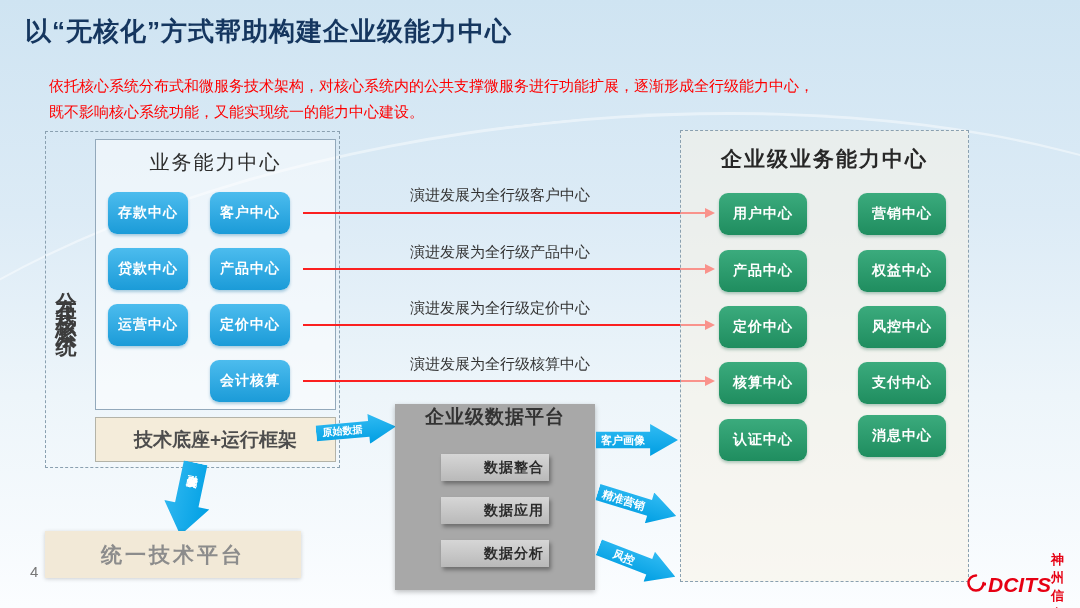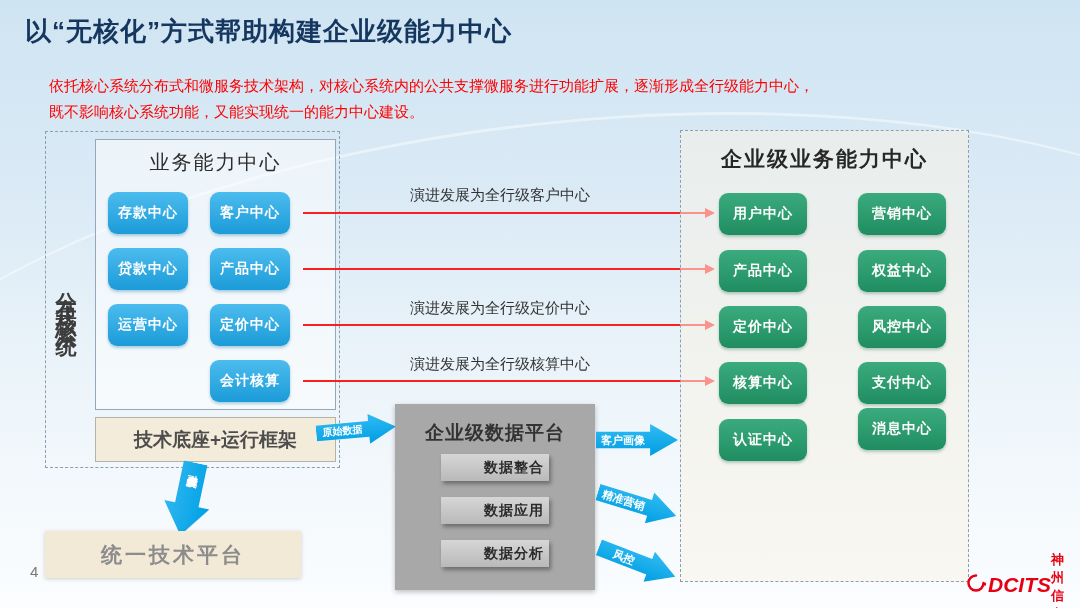--- a/index.html
+++ b/index.html
@@ -46,21 +46,21 @@
                       border-left:10px solid #fb2020; border-top:5px solid transparent; border-bottom:5px solid transparent; }
 
   .arrow-right { position:absolute; background:linear-gradient(180deg,#31bbf3,#009ee2);
                  clip-path:polygon(0 24%,66% 24%,66% 0,100% 50%,66% 100%,66% 76%,0 76%);
                  color:#fff; font-weight:bold; display:flex; align-items:center; }
   .arrow-right span { width:66%; text-align:center; letter-spacing:0; }
   .raw { left:316px; top:415px; width:80px; height:30px; font-size:10px; transform:rotate(-5deg); }
   .out { width:82px; height:32px; font-size:11px; }
 
   .data-box { position:absolute; left:395px; top:404px; width:200px; height:186px; background:#a8a8a8; box-shadow:0 2px 5px rgba(0,0,0,.25); }
-  .data-title { margin-top:16px; text-align:center; font-size:19px; font-weight:bold; color:#333; letter-spacing:1px; }
+  .data-title { margin-top:0; text-align:center; font-size:19px; font-weight:bold; color:#333; letter-spacing:1px; }
   .data-item { position:absolute; left:46px; width:108px; height:27px; background:linear-gradient(180deg,#d6d6d6,#b9b9b9);
                box-shadow:2px 3px 4px rgba(0,0,0,.35); display:flex; align-items:center; justify-content:center;
                font-size:14px; font-weight:bold; color:#2b2b2b; letter-spacing:1px;padding-left:38px; }
 
   .right-dashed { position:absolute; left:680px; top:130px; width:289px; height:452px; border:1px dashed #8aa0b0; background:rgba(247,242,229,.55); }
   .right-title { position:absolute; top:14px; width:100%; text-align:center; font-size:21px; font-weight:bold; color:#272727; letter-spacing:2px; }
 
   .page-num { position:absolute; left:30px; top:563px; font-size:15px; color:#777; }
 
   .logo { position:absolute; left:966px; top:546px; display:flex; flex-direction:row; align-items:center; color:#e60013; }
@@ -103,20 +103,21 @@
 
   <div class="fusion">
     <span>融合发展</span>
   </div>
 
   <div class="unified">统一技术平台</div>
 
   <div class="evo-label" style="top:186px">演进发展为全行级客户中心</div>
   <div class="red-arrow" style="top:212px"></div>
 
+  <div class="evo-label" style="top:243px">演进发展为全行级产品中心</div>
   <div class="red-arrow" style="top:268px"></div>
 
   <div class="evo-label" style="top:299px">演进发展为全行级定价中心</div>
   <div class="red-arrow" style="top:324px"></div>
 
   <div class="evo-label" style="top:355px">演进发展为全行级核算中心</div>
   <div class="red-arrow" style="top:380px"></div>
 
   <div class="arrow-right raw">
     <span>原始数据</span>
@@ -143,21 +144,21 @@
     <div class="right-title">企业级业务能力中心</div>
     <div class="btn green" style="left:38px;top:62px">用户中心</div>
     <div class="btn green" style="left:177px;top:62px">营销中心</div>
     <div class="btn green" style="left:38px;top:119px">产品中心</div>
     <div class="btn green" style="left:177px;top:119px">权益中心</div>
     <div class="btn green" style="left:38px;top:175px">定价中心</div>
     <div class="btn green" style="left:177px;top:175px">风控中心</div>
     <div class="btn green" style="left:38px;top:231px">核算中心</div>
     <div class="btn green" style="left:177px;top:231px">支付中心</div>
     <div class="btn green" style="left:38px;top:288px">认证中心</div>
-    <div class="btn green" style="left:177px;top:277px">消息中心</div>
+    <div class="btn green" style="left:177px;top:284px">消息中心</div>
   </div>
 
   <div class="page-num">4</div>
 
   <div class="logo">
     <div class="logo-row">
       <span>
         <svg width="20" height="20" viewBox="0 0 24 24">
           <path d="M12 3 a9 9 0 1 0 9 9" fill="none" stroke="#e60013" stroke-width="3" stroke-linecap="round"></path>
           <path d="M20 13 l5 -2 -2 5 z" fill="#e60013"></path>

